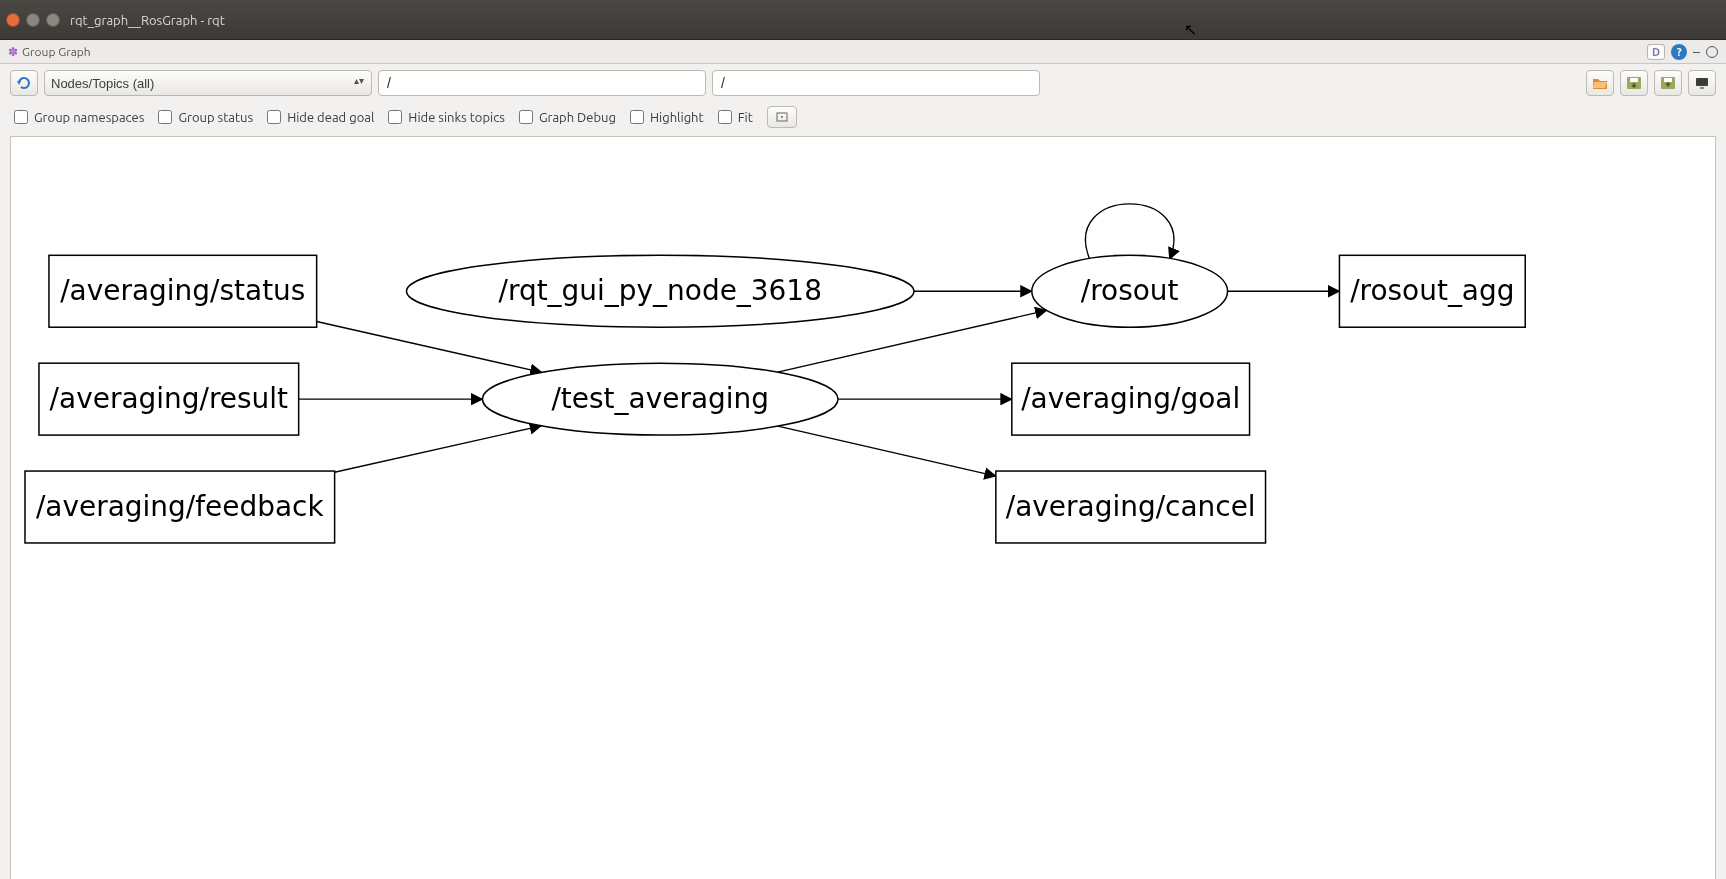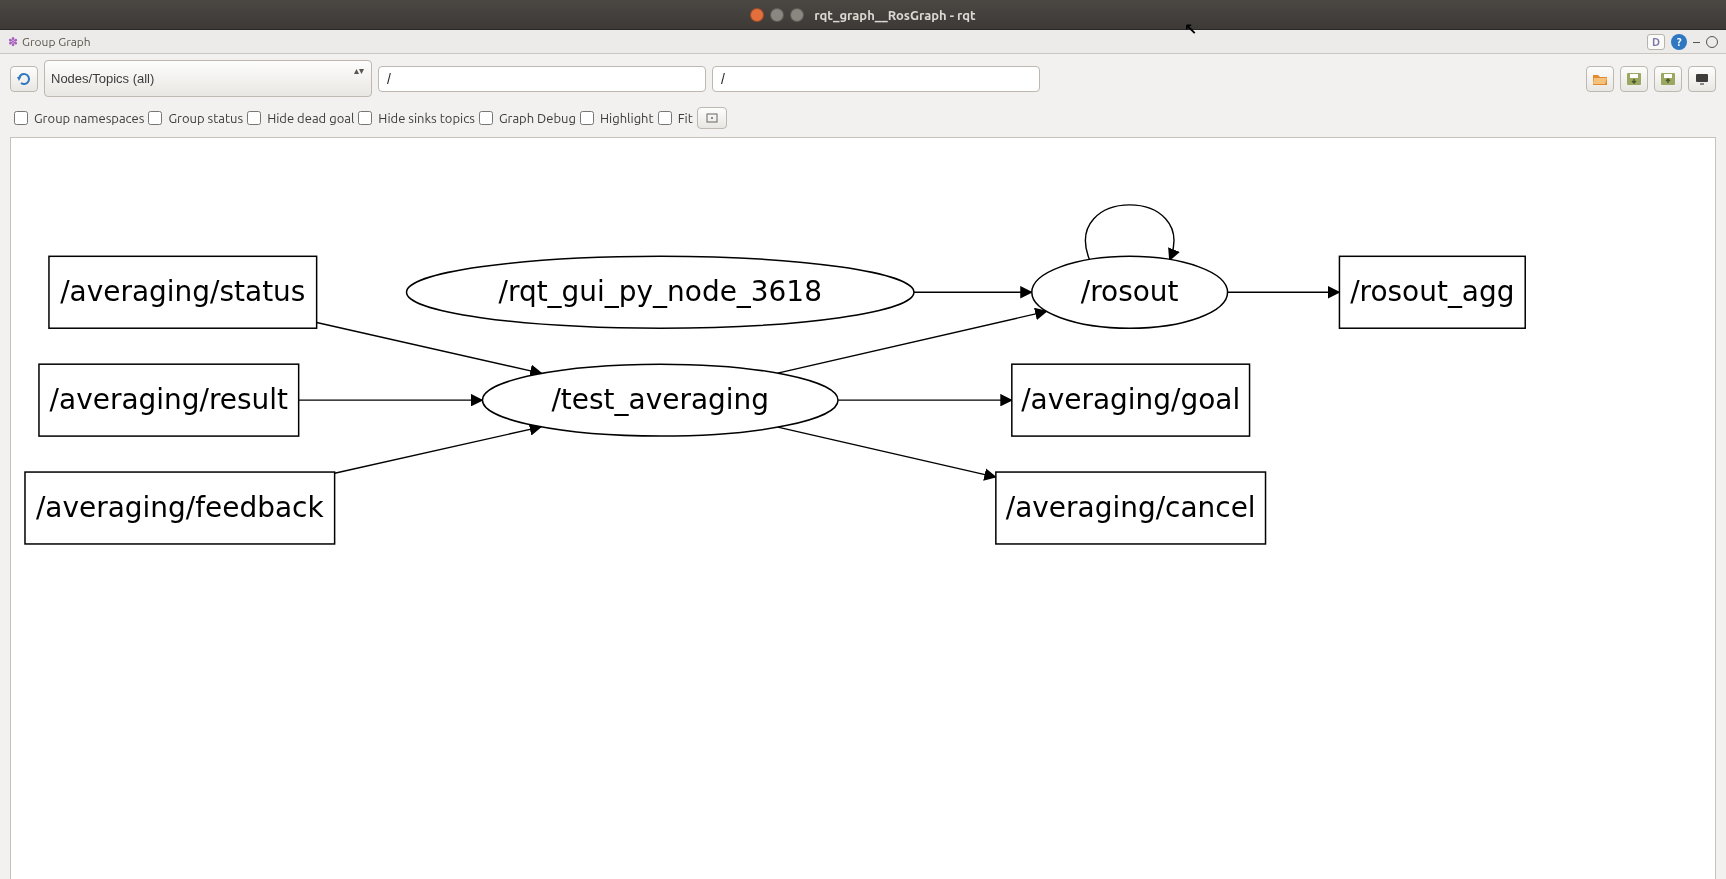--- a/index.html
+++ b/index.html
@@ -6,30 +6,29 @@
   body {
     font-family: "Ubuntu", "DejaVu Sans", sans-serif;
     font-size: 13px;
     background: #f2f1f0;
     color: #3c3c3c;
     width: 1726px;
     height: 879px;
     overflow: hidden;
   }
   .titlebar {
-    height: 30px;
+    height: 40px;
     background: linear-gradient(#4b4844, #3c3936);
     display: flex;
     align-items: center;
     padding: 0 6px;
     color: #dcd8d2;
     font-size: 13px;
-    font-weight: bold;
+    font-weight: normal;
     border-bottom: 1px solid #2a2724;
-    justify-content: center;
   }
   .win-buttons { display: flex; gap: 6px; margin-right: 10px; }
   .win-btn {
     width: 14px; height: 14px; border-radius: 50%;
     border: 1px solid rgba(0,0,0,0.3);
   }
   .win-close { background: #e26f3c; }
   .win-min, .win-max { background: #8a8680; }
   .plugin-header {
     height: 24px;
@@ -62,37 +61,37 @@
   }
   .icon-btn {
     width: 28px; height: 26px;
     border: 1px solid #bdb8b0;
     border-radius: 4px;
     background: linear-gradient(#fdfdfc, #e9e7e3);
     display: flex; align-items: center; justify-content: center;
     cursor: pointer;
   }
   select.mode {
-    width: 328px; height: 37px;
+    width: 328px; height: 26px;
     border: 1px solid #bdb8b0; border-radius: 4px;
     background: linear-gradient(#fdfdfc, #e9e7e3);
     padding: 0 6px; font-size: 13px; color: #3c3c3c;
     -webkit-appearance: none; appearance: none;
     background-image: linear-gradient(#fdfdfc,#e9e7e3);
   }
   .combo-wrap { position: relative; }
   .combo-wrap .chev { position: absolute; right: 8px; top: 5px; font-size: 10px; color: #5a554e; pointer-events: none; }
   input.filter {
     width: 328px; height: 26px;
     border: 1px solid #bdb8b0; border-radius: 4px;
     background: #fff; padding: 0 8px; font-size: 14px; color: #2a2724;
   }
   .toolbar .right-btns { margin-left: auto; display: flex; gap: 6px; }
   .options-row {
-    display: flex; align-items: center; gap: 4px;
+    display: flex; align-items: center; gap: 14px;
     padding: 4px 12px 8px 14px;
     background: #f2f1f0;
     font-size: 13px; color: #3c3c3c;
   }
   .chk { display: flex; align-items: center; gap: 6px; cursor: pointer; }
   .chk input { width: 14px; height: 14px; }
   .zoom-reset {
     width: 30px; height: 22px;
     border: 1px solid #bdb8b0; border-radius: 4px;
     background: linear-gradient(#fdfdfc,#e9e7e3);

